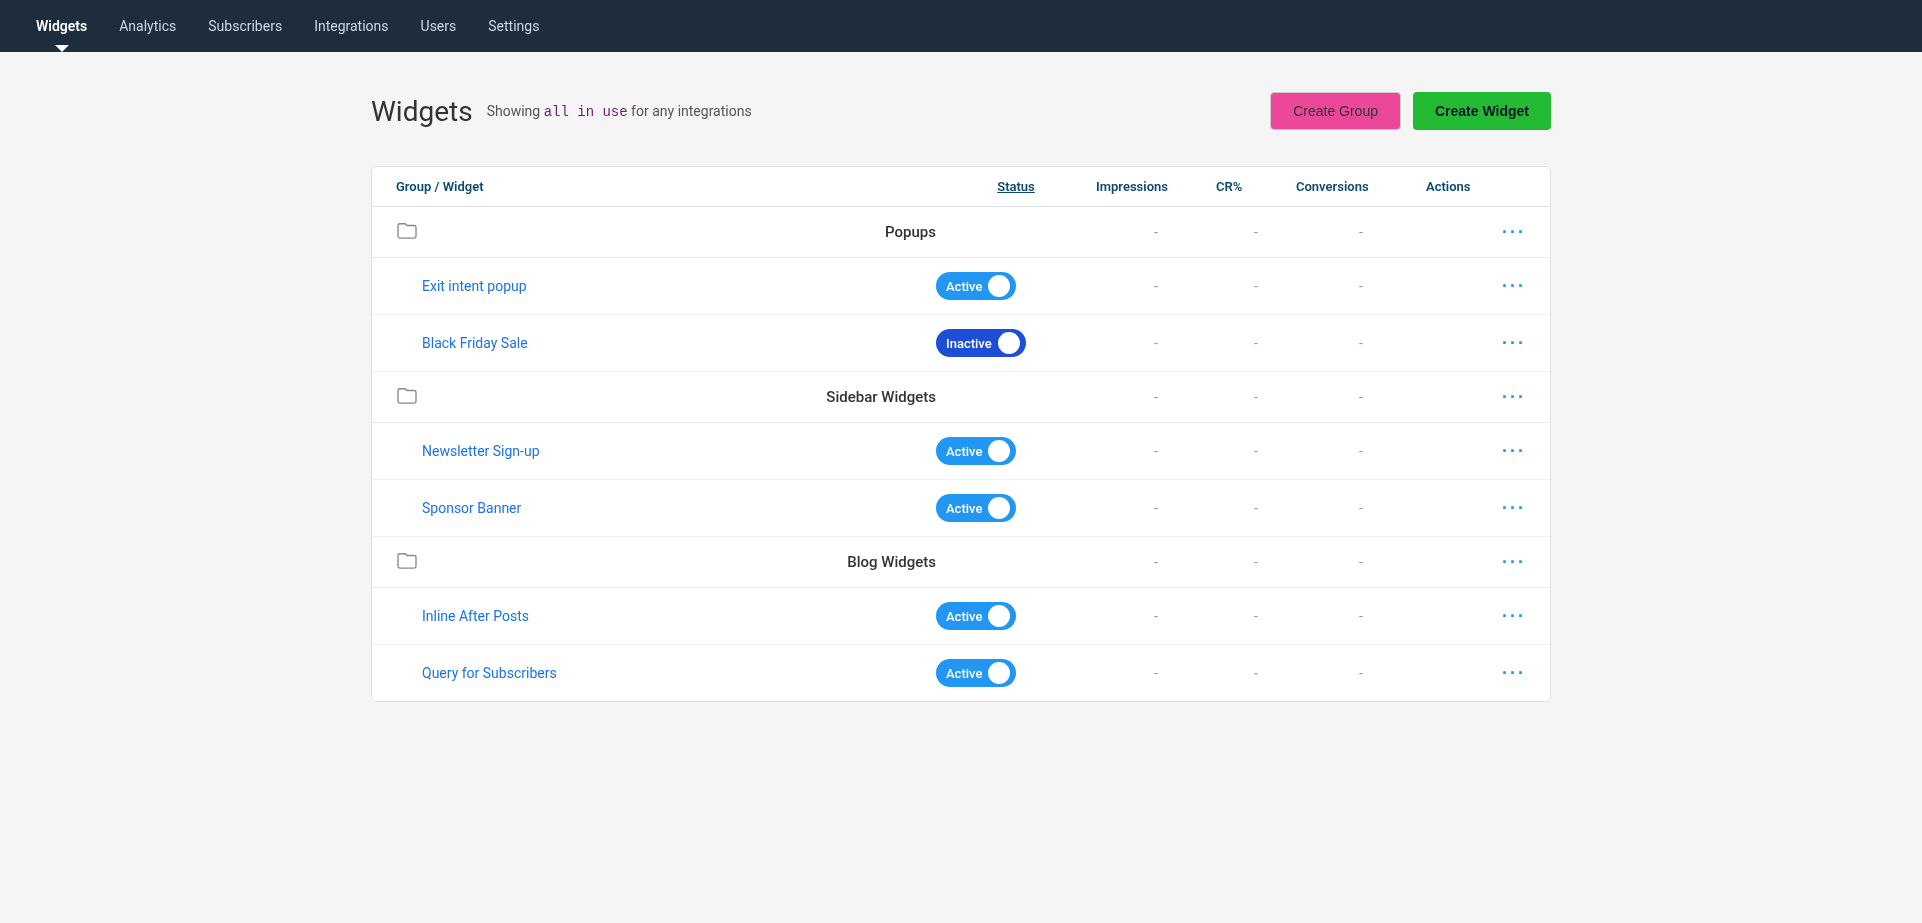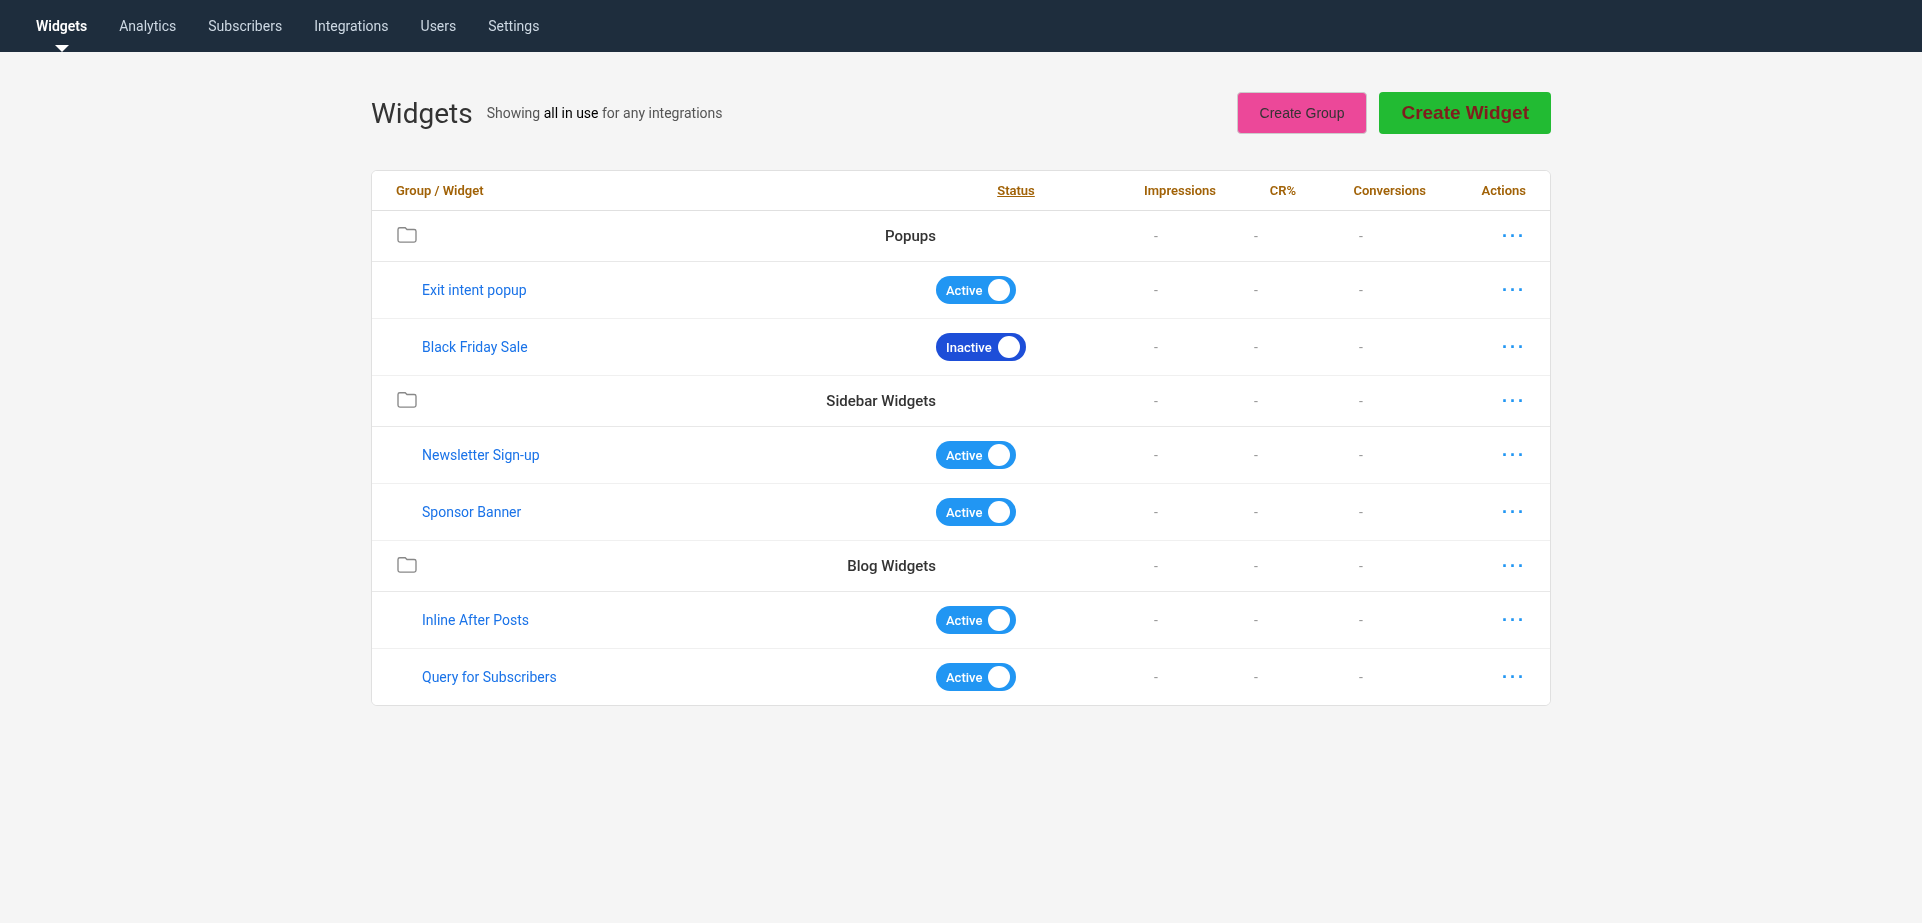--- a/index.html
+++ b/index.html
@@ -60,42 +60,43 @@
     .page-title {
       font-size: 28px;
       font-weight: 400;
       color: #333;
     }
     .page-subtitle {
       font-size: 14px;
       color: #555;
     }
     .page-subtitle a {
-      color: #000000;
+      color: #701a75;
       text-decoration: none;
+      font-family: Liberation Mono, monospace;
     }
     .page-header-actions {
       display: flex;
       gap: 12px;
     }
     .btn-create-group {
       background: #ec4899;
       border: 1px solid #ccc;
       color: #333;
       padding: 10px 22px;
       font-size: 14px;
       border-radius: 4px;
       cursor: pointer;
     }
     .btn-create-widget {
       background: #22bb33;
       border: none;
-      color: #7f1d1d;
+      color: #0f172a;
       padding: 10px 22px;
-      font-size: 19px;
+      font-size: 14px;
       font-weight: 600;
       border-radius: 4px;
       cursor: pointer;
     }
 
     
     .widgets-table {
       background: #fff;
       border: 1px solid #e0e0e0;
       border-radius: 6px;
@@ -104,23 +105,23 @@
     .table-header {
       display: grid;
       grid-template-columns: 1fr 160px 120px 80px 130px 100px;
       padding: 12px 24px;
       border-bottom: 1px solid #e0e0e0;
       background: #fff;
     }
     .table-header-cell {
       font-size: 13px;
       font-weight: 600;
-      color: #a16207;
-    }
-    .table-header-cell.right { text-align: right; }
+      color: #0c4a6e;
+    }
+    .table-header-cell.right { }
     .table-header-cell.center { text-align: center; text-decoration: underline; }
 
     
     .group-row {
       display: grid;
       grid-template-columns: 1fr 160px 120px 80px 130px 100px;
       padding: 14px 24px;
       border-bottom: 1px solid #e8e8e8;
       align-items: center;
       background: #fff;

